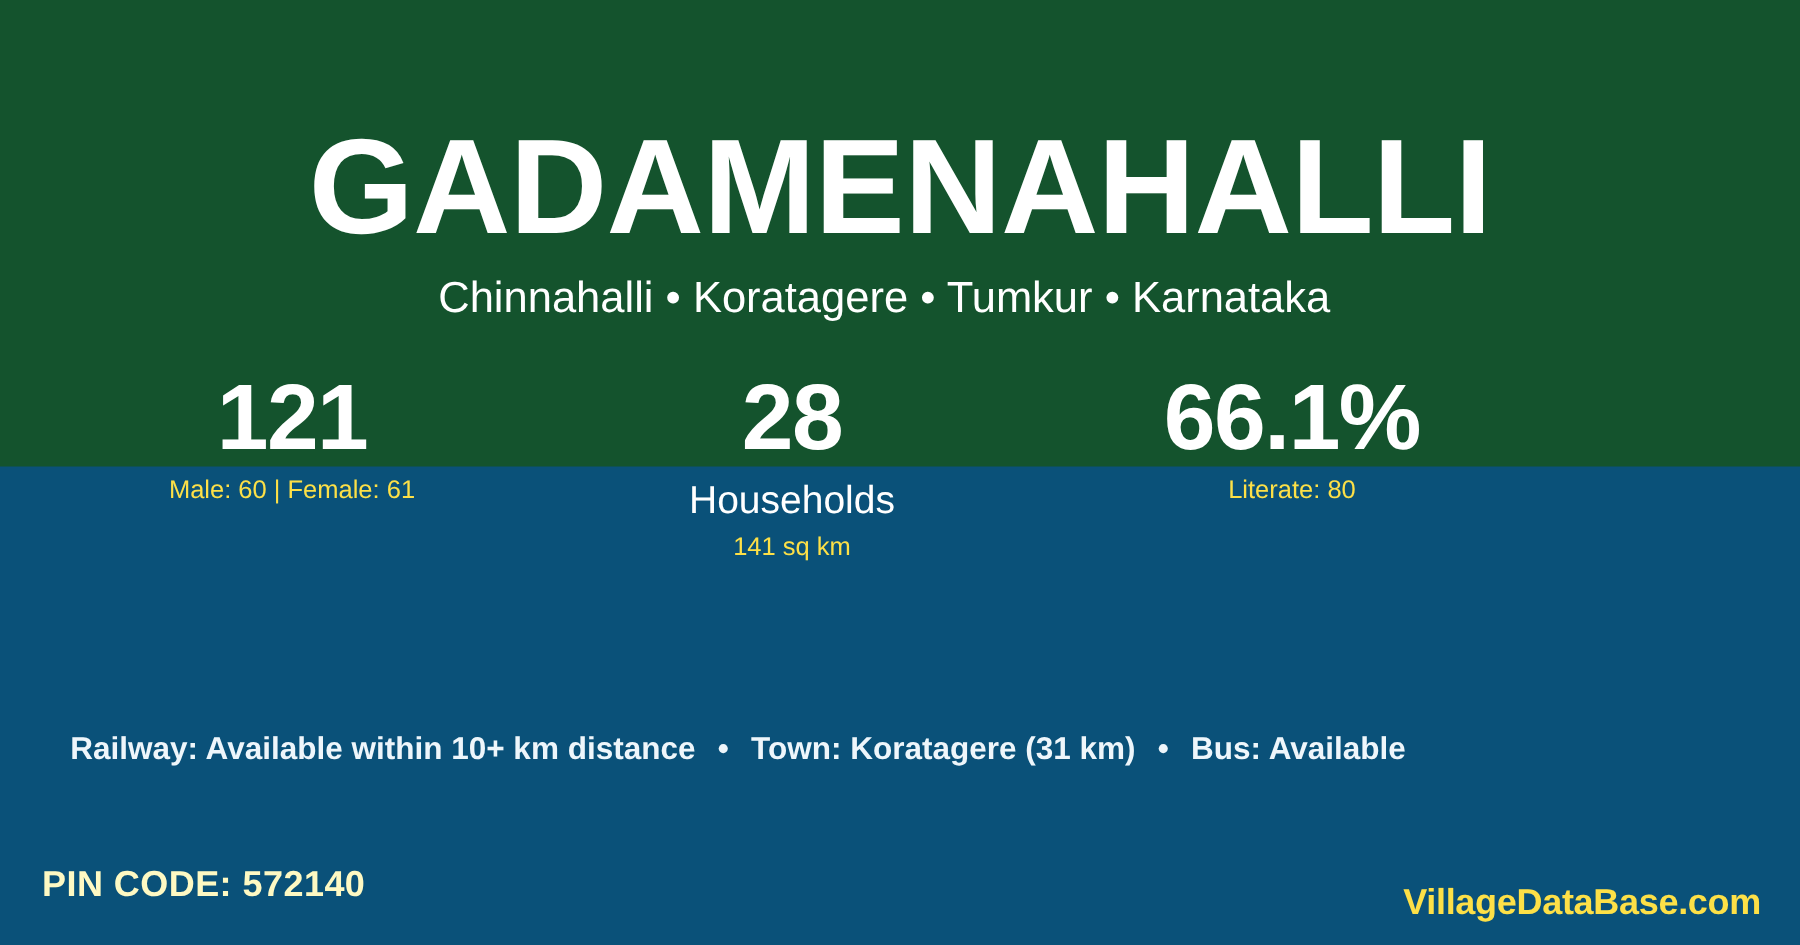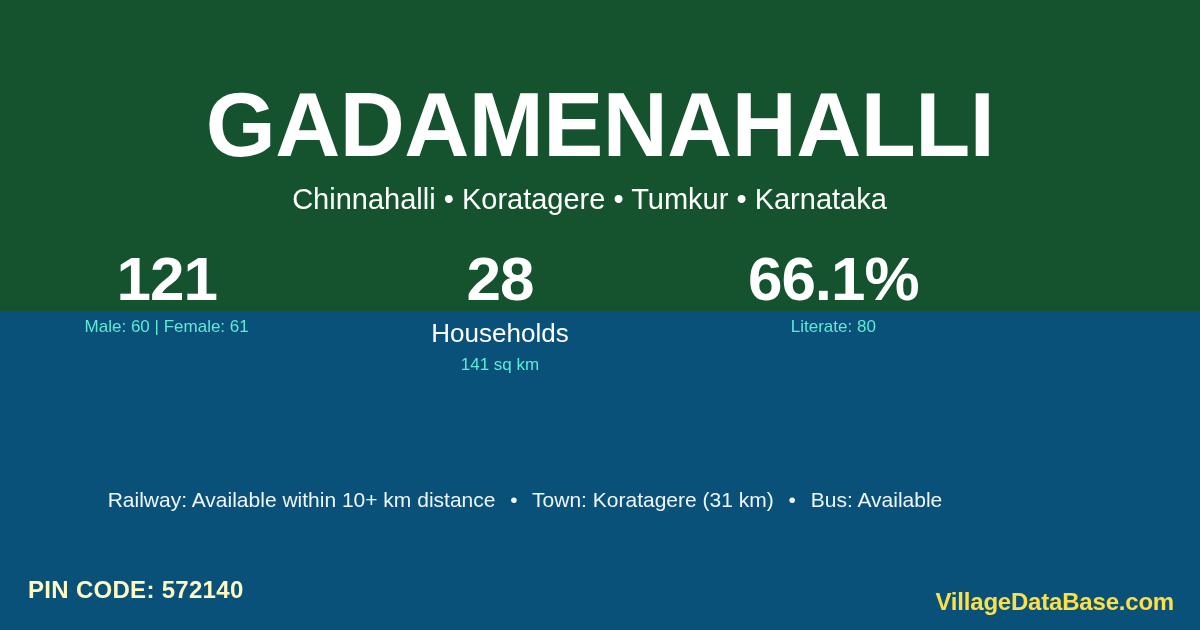--- a/index.html
+++ b/index.html
@@ -55,20 +55,21 @@
     white-space: nowrap;
   }
   
   .stats-row {
     position: absolute;
     left: 0;
     top: 248px;
     width: 1000px;
     display: flex;
     flex-direction: row;
+    padding-left: 28px;
   }
   .stat {
     width: 400px;
     text-align: center;
     position: relative;
   }
   .stat-value {
     color: #ffffff;
     font-size: 62px;
     line-height: 62px;
@@ -78,38 +79,37 @@
   }
   .stat-label {
     margin-top: 8px;
     color: #ffffff;
     font-size: 26px;
     line-height: 30px;
     font-weight: 400;
   }
   .stat-sub {
     margin-top: 7px;
-    color: #5eead4;
+    color: #fde047;
     font-size: 17px;
     line-height: 20px;
     font-weight: 400;
   }
   
   .facilities {
     position: absolute;
     left: 0;
     top: 486px;
     width: 984px;
     text-align: center;
     color: #eef6fb;
     font-size: 21px;
     line-height: 28px;
-    font-weight: 400;
+    font-weight: 700;
     white-space: nowrap;
-    padding-left: 33px;
   }
   .facilities .dot {
     padding: 0 9px;
     color: #eef6fb;
   }
   
   .pin-code {
     position: absolute;
     left: 28px;
     top: 575px;

